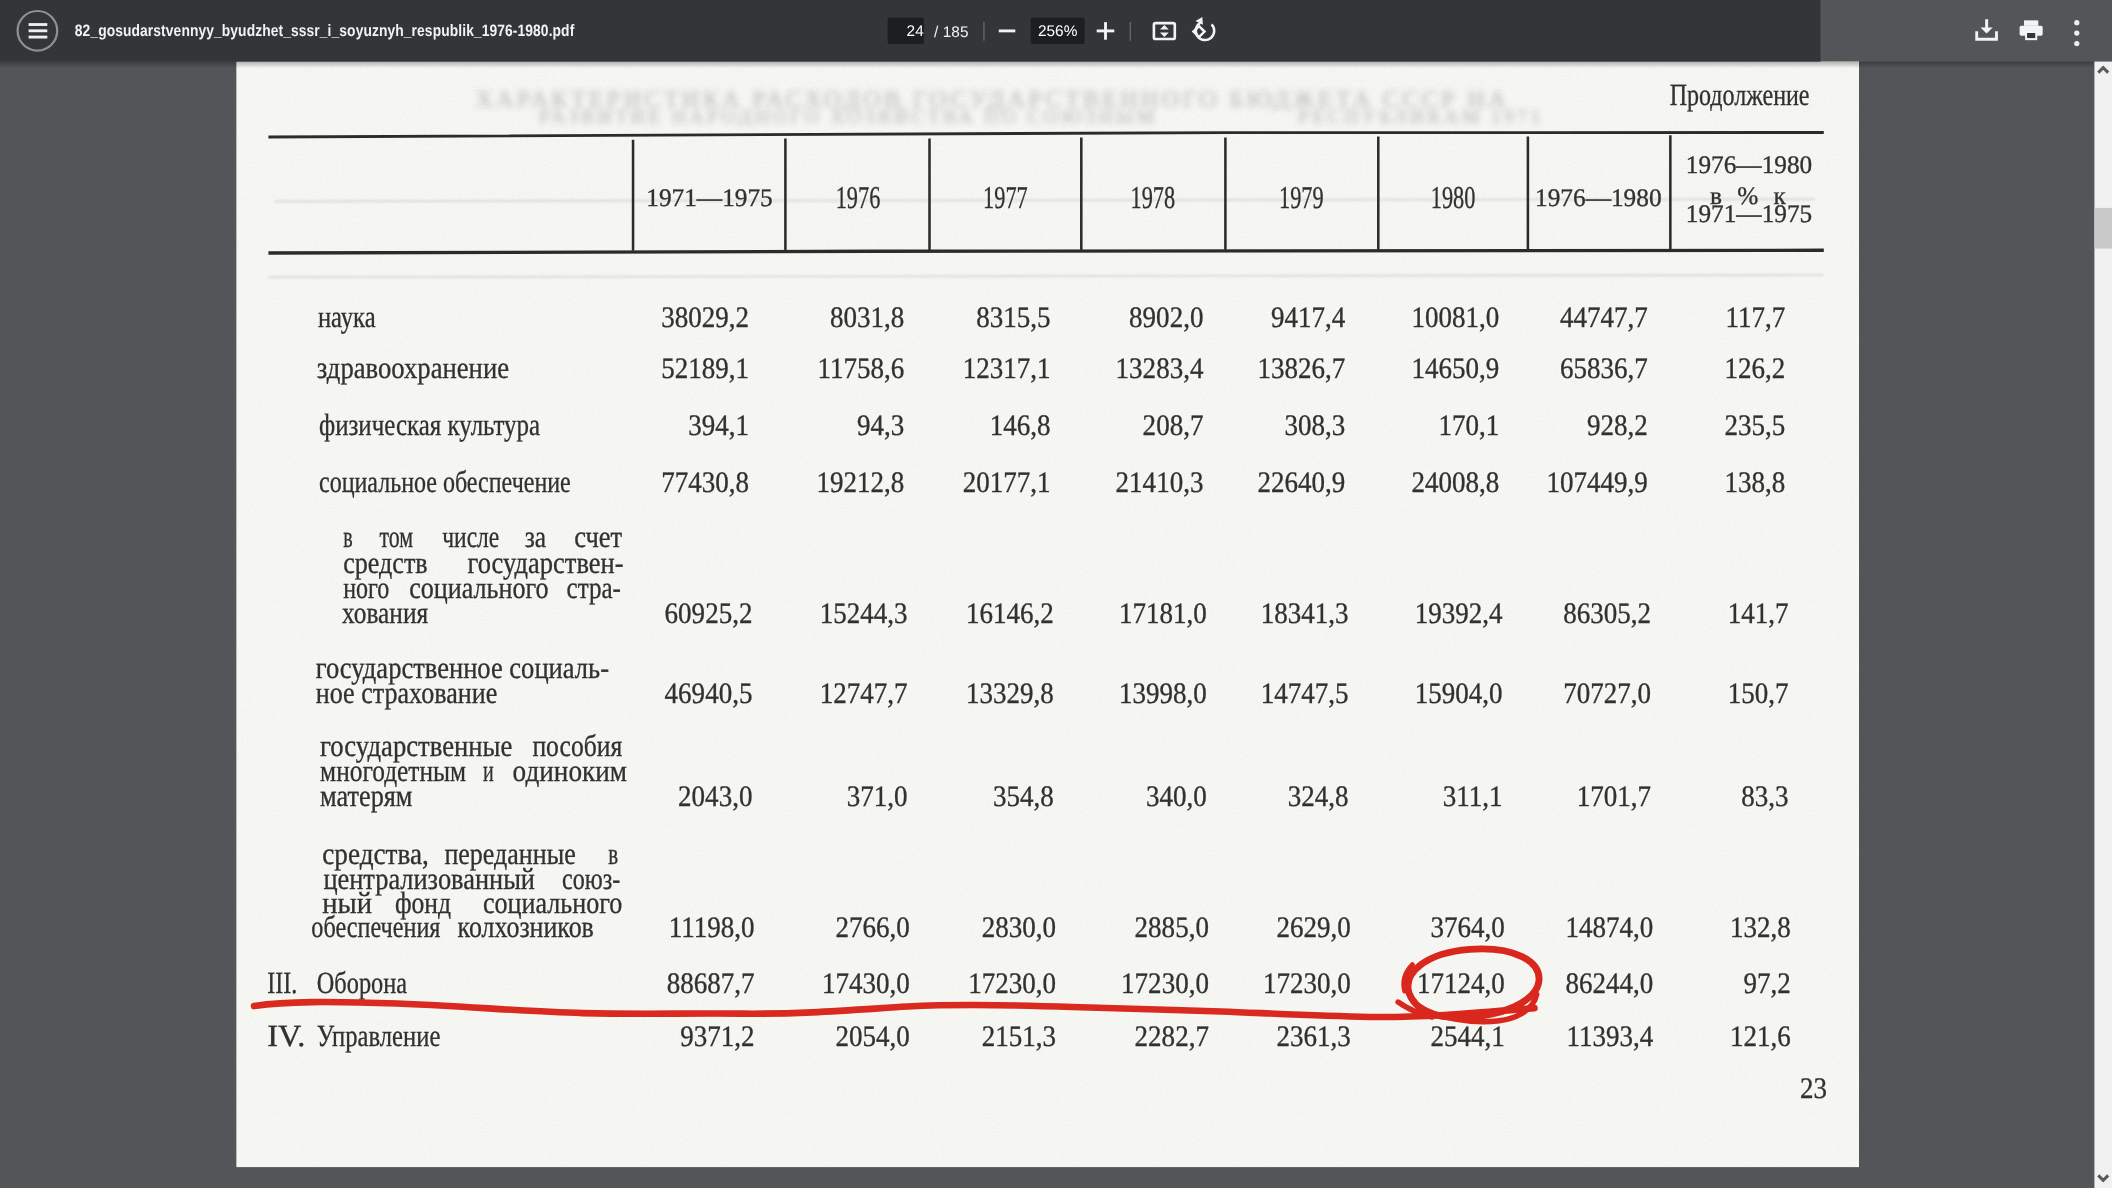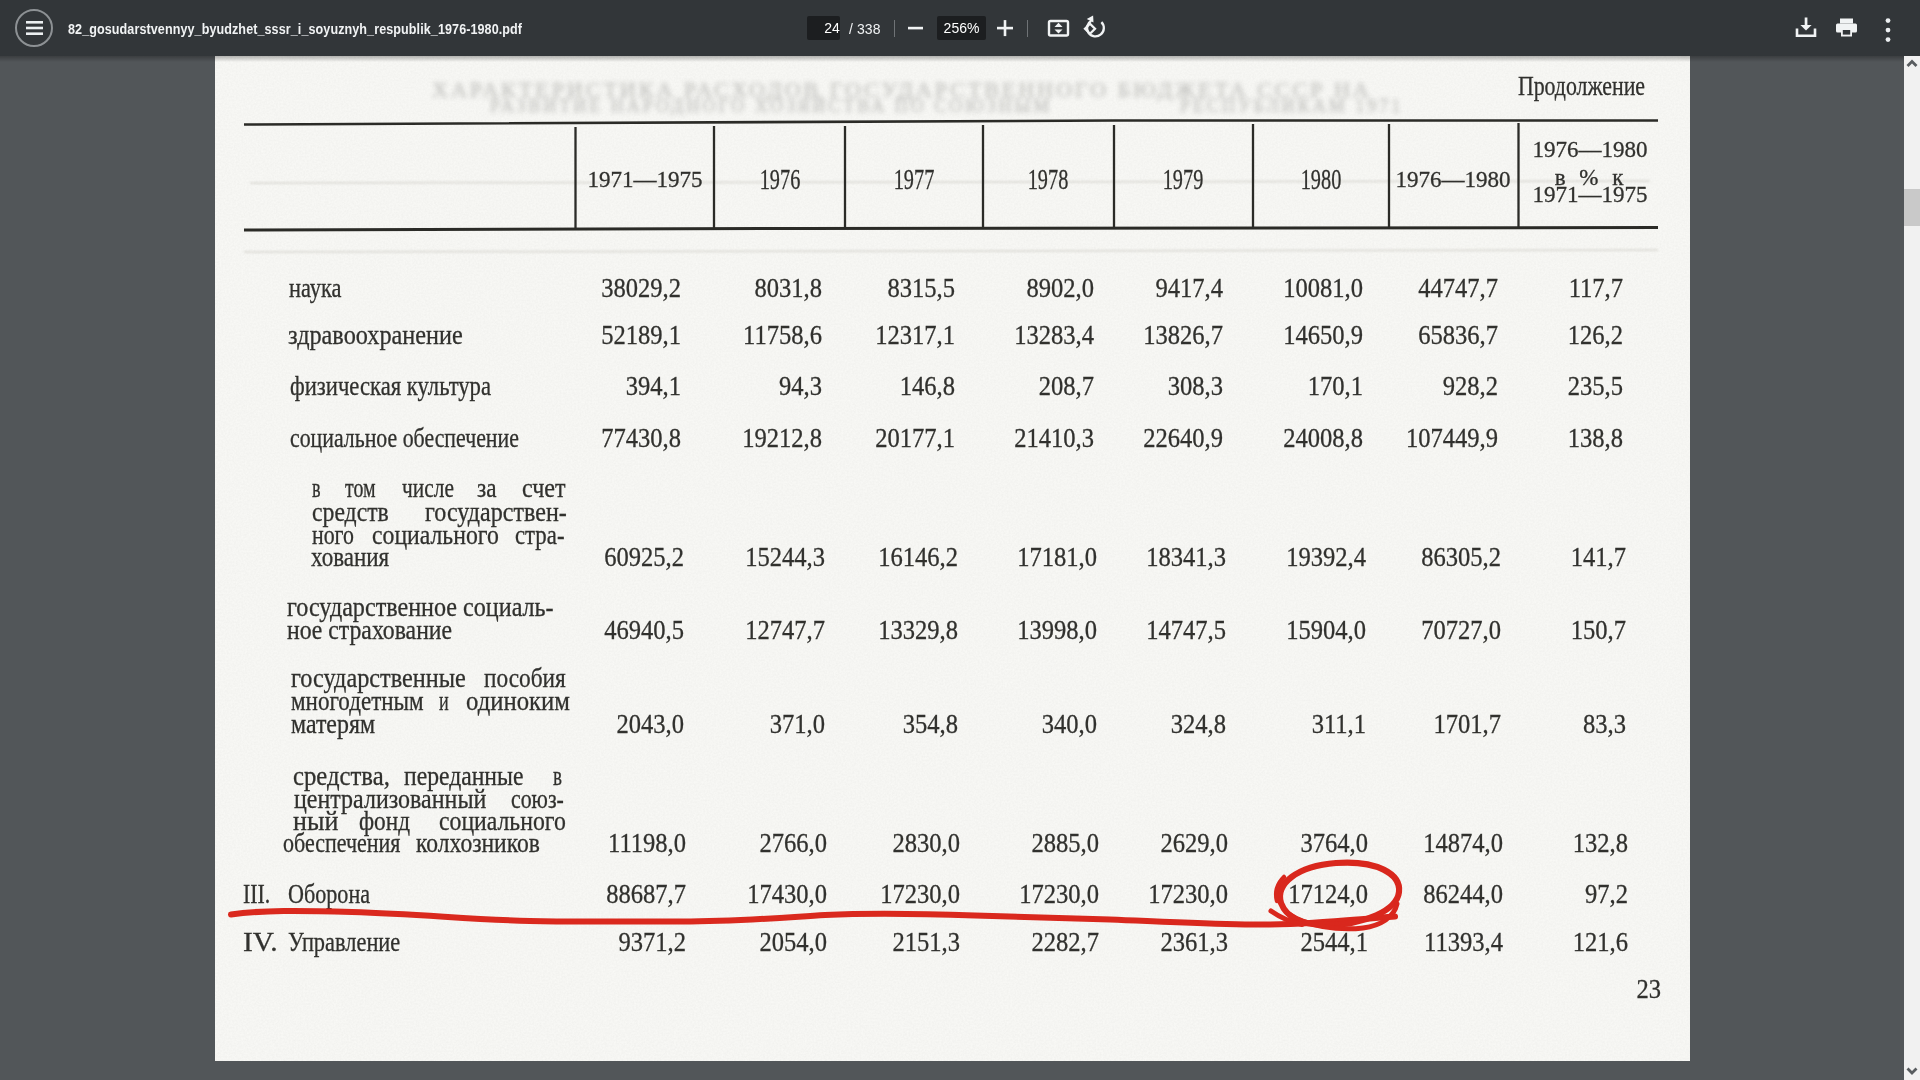--- a/index.html
+++ b/index.html
@@ -1,18 +1,18 @@
 <!DOCTYPE html>
 <html><head>
 <meta charset="utf-8">
 <style>
   * { margin:0; padding:0; box-sizing:border-box; }
   html,body { width:1920px; height:1080px; overflow:hidden; background:#525659; }
   body { font-family:"Liberation Sans", sans-serif; position:relative; }
-  #toolbar { position:absolute; left:0; top:0; width:1920px; height:56px; background:#323639; z-index:5; }
+  #toolbar { position:absolute; left:0; top:0; width:1655px; height:56px; background:#323639; z-index:5; }
   #content { position:absolute; left:0; top:56px; width:1904px; height:1024px; background:#525659; }
   #page { position:absolute; left:215px; top:56px; width:1475px; height:1005px; background:#fafaf7; z-index:1; }
   #scroll { position:absolute; right:0; top:56px; width:16px; height:1024px; background:#f1f1f1; z-index:6; }
   .tbtxt { color:#f1f3f4; font-size:15px; font-weight:bold; letter-spacing:.1px; }
   .box { position:absolute; background:#1c1e20; border-radius:2px; height:24px; top:16px; color:#fff;
          font-size:14px; text-align:center; line-height:24px; }
   .sep { position:absolute; top:20px; width:1px; height:17px; background:#6f7376; }
 </style>
 </head>
 <body>
@@ -256,21 +256,21 @@
     <rect x="1842.8" y="30" width="7.4" height="4.6" fill="#323639"></rect>
 
     <g fill="#eceff1">
       <circle cx="1888" cy="20.6" r="2.4"></circle>
       <circle cx="1888" cy="30.1" r="2.4"></circle>
       <circle cx="1888" cy="39.6" r="2.4"></circle>
     </g>
   </svg>
   <div class="tbtxt" style="position:absolute;left:68px;top:20px;transform:scaleX(0.838);transform-origin:0 0;white-space:nowrap;">82_gosudarstvennyy_byudzhet_sssr_i_soyuznyh_respublik_1976-1980.pdf</div>
   <div class="box" style="left:807px;width:33px;padding-left:17px;">24</div>
-  <div class="tbtxt" style="position:absolute;left:849px;top:21px;font-weight:normal;font-size:14px;">/ 338</div>
+  <div class="tbtxt" style="position:absolute;left:849px;top:21px;font-weight:normal;font-size:14px;">/ 185</div>
   <div class="sep" style="left:894px;"></div>
   <div class="box" style="left:937px;width:49px;">256%</div>
   <div class="sep" style="left:1027px;"></div>
 </div>
 <div id="scroll">
   <svg width="16" height="1024">
     <rect x="0" y="133" width="16" height="37" fill="#c9c9c9"></rect>
     <path d="M3.5,10 l4.5,-4.5 l4.5,4.5" stroke="#585c5f" stroke-width="2.8" fill="none"></path>
     <path d="M3.5,1012.5 l4.5,4.5 l4.5,-4.5" stroke="#585c5f" stroke-width="2.8" fill="none"></path>
   </svg>

